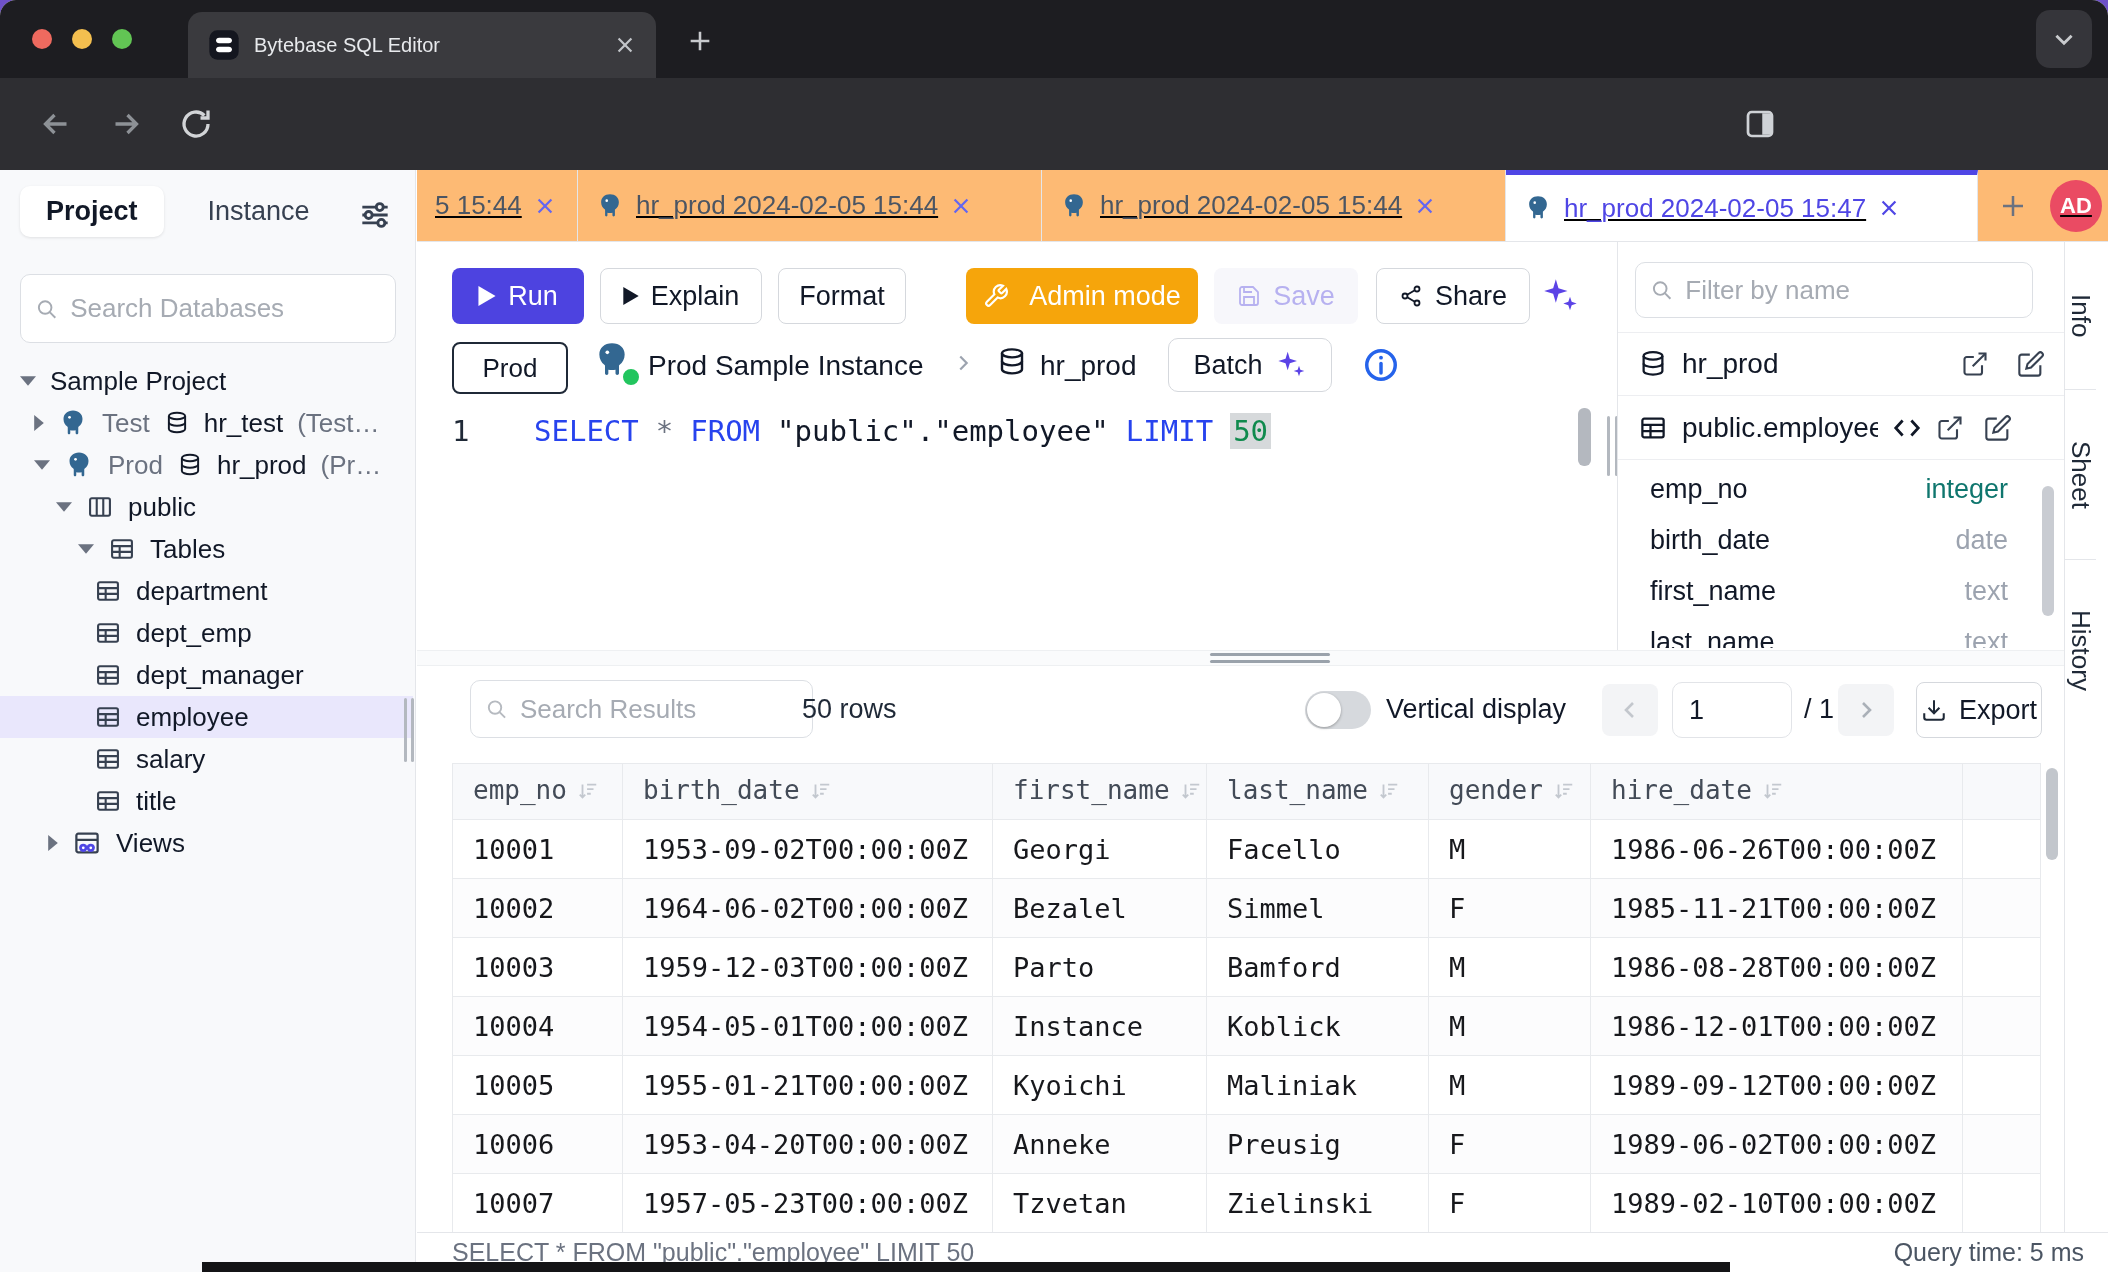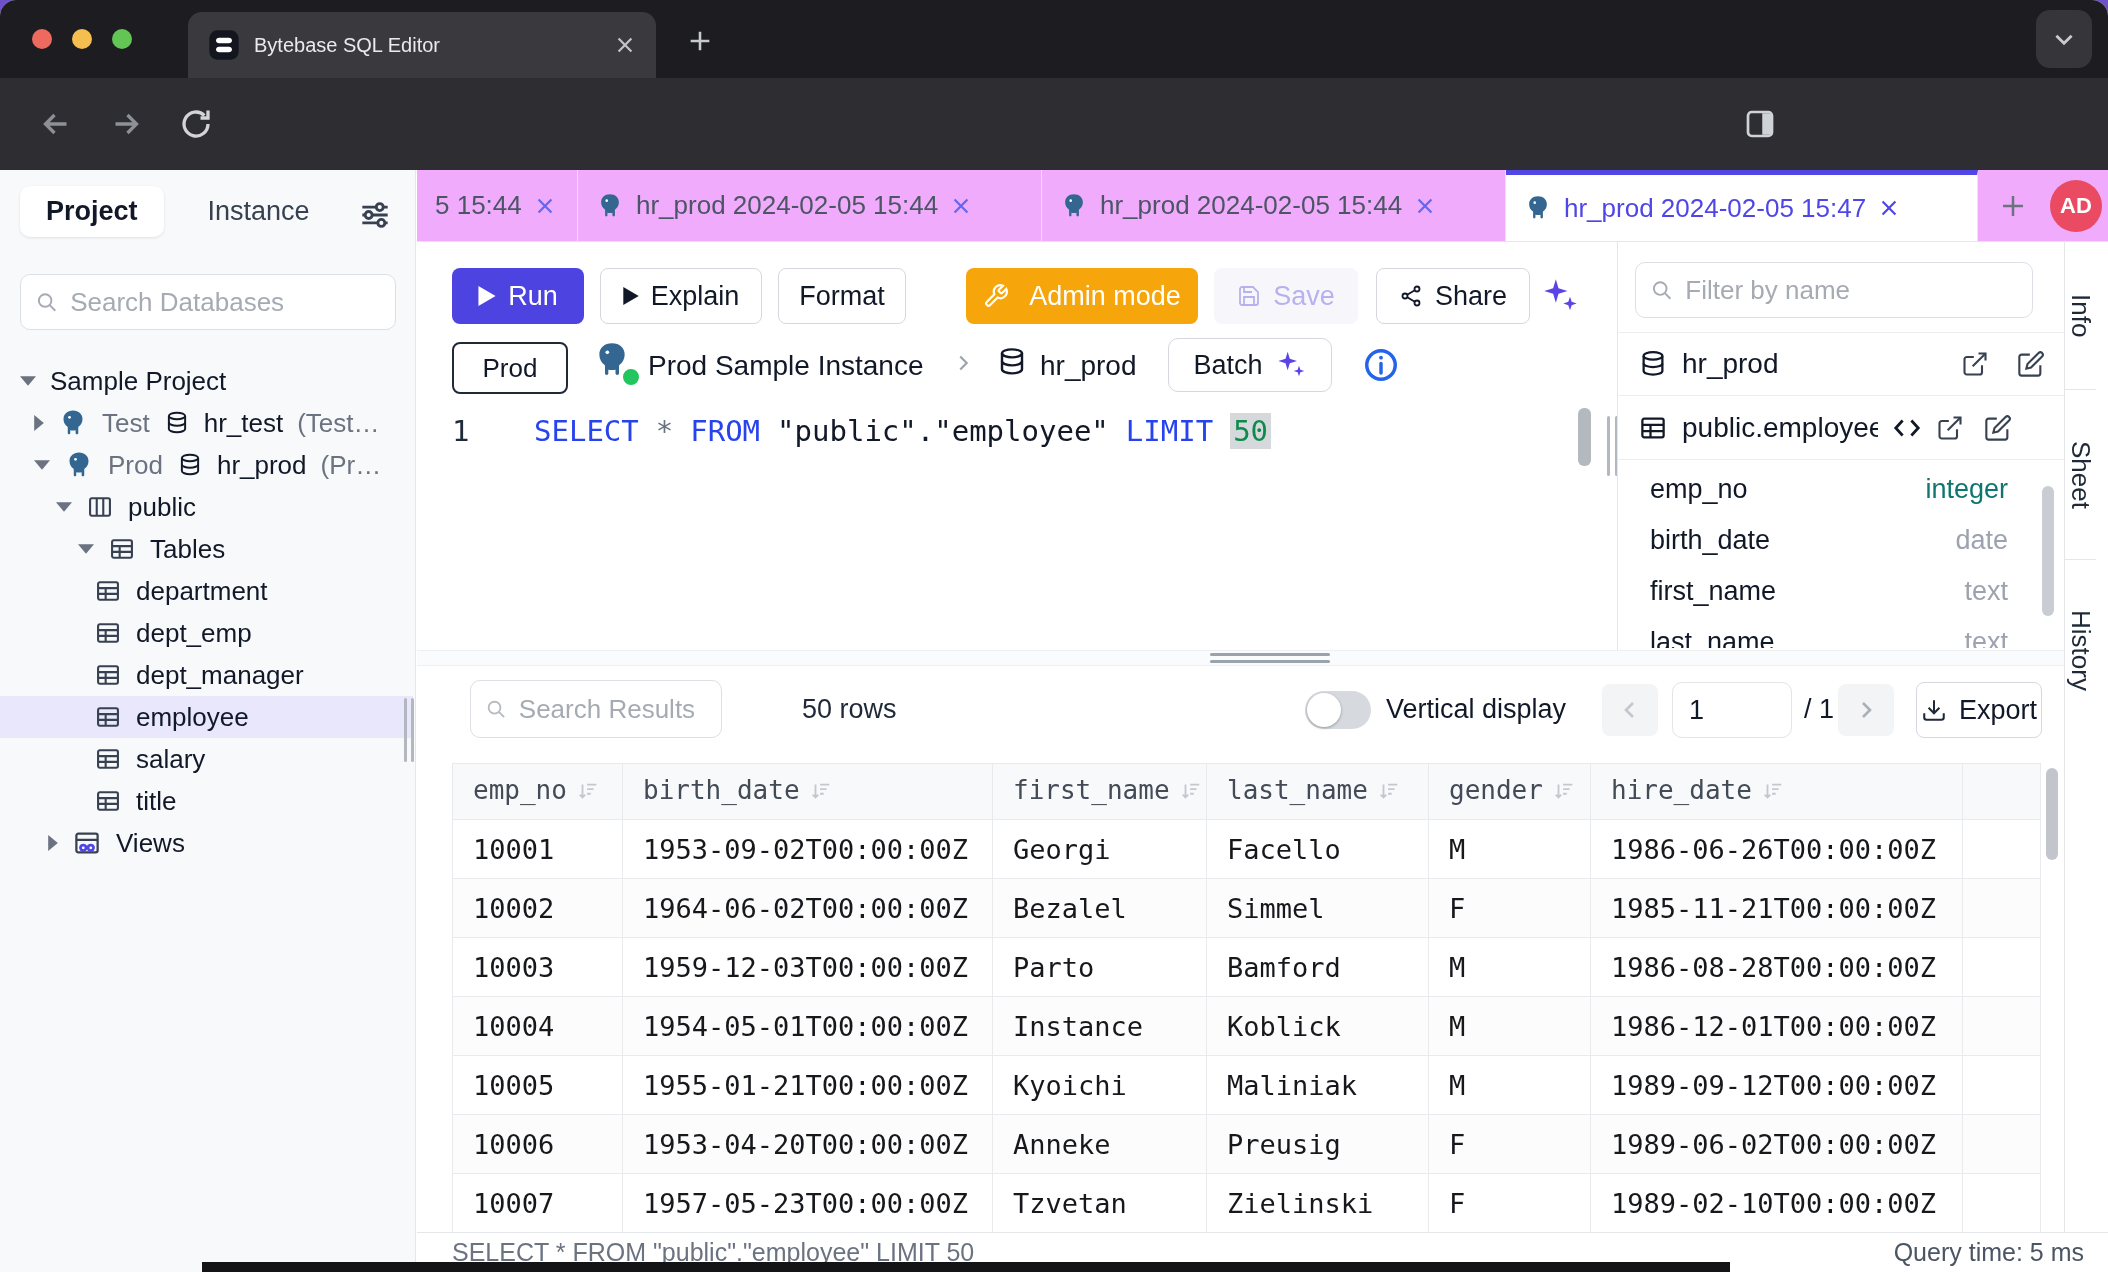--- a/index.html
+++ b/index.html
@@ -30,22 +30,22 @@
   .inputbox{background:#fff;border:1px solid #dcdfe4;border-radius:10px;display:flex;align-items:center;
             padding:0 14px;box-sizing:border-box;gap:10px;}
   .inputbox input{border:none;outline:none;background:transparent;font-family:inherit;font-size:26px;
                   color:#111827;width:100%;}
   .inputbox input::placeholder{color:#a6abb3;}
   .trow{position:absolute;left:0;right:2px;height:42px;display:flex;align-items:center;gap:14px;
         font-size:26px;color:#111827;white-space:nowrap;overflow:hidden;box-sizing:border-box;}
   .trow .dim{color:#6b7280;}
   .trow.sel{background:#e9e7fc;}
   
-  .etabs{left:417px;top:170px;width:1691px;height:72px;background:#f0abfc;border-bottom:1px solid #e4e6ea;
-         box-sizing:border-box;display:flex;}
+  .etabs{left:417px;top:170px;width:1691px;height:72px;background:#fdba74;border-bottom:1px solid #e4e6ea;
+         box-sizing:border-box;display:flex;text-decoration:underline;}
   .etab{display:flex;align-items:center;gap:12px;padding:0 18px;border-right:1px solid #e4e6ea;
         font-size:26px;color:#4b5563;box-sizing:border-box;white-space:nowrap;overflow:hidden;}
   .etab.active{background:#fff;border-top:5px solid #4f46e5;color:#4f46e5;}
   
   .btn{display:flex;align-items:center;justify-content:center;gap:12px;height:56px;border-radius:8px;
        font-size:27px;box-sizing:border-box;}
   .btn.outline{background:#fff;border:1px solid #d5d8dd;color:#111827;}
   .chip{border:2px solid #1f2937;border-radius:8px;font-size:26px;color:#111827;
         display:flex;align-items:center;justify-content:center;}
   
@@ -184,21 +184,21 @@
       </div>
       <span class="abs" style="left:356px;top:26px;">
         <svg width="38" height="38" viewBox="0 0 24 24" fill="none" stroke="#374151" stroke-width="1.8">
             <path d="M4 7h16M4 12h16M4 17h16"></path>
             <circle cx="15" cy="7" r="2.2" fill="#f8f9fb"></circle>
             <circle cx="8" cy="12" r="2.2" fill="#f8f9fb"></circle>
             <circle cx="16" cy="17" r="2.2" fill="#f8f9fb"></circle>
           </svg>
       </span>
 
-      <div class="abs inputbox" style="left:20px;top:104px;width:376px;height:56px;">
+      <div class="abs inputbox" style="left:20px;top:104px;width:376px;height:69px;">
         <svg width="26" height="26" viewBox="0 0 24 24" fill="none" stroke="#a6abb3" stroke-width="2">
             <circle cx="10.5" cy="10.5" r="6.5"></circle>
             <path d="M15.5 15.5L21 21"></path>
           </svg>
         <input type="text" placeholder="Search Databases" style="">
       </div>
 
       <div class="trow" style="top:190px;padding-left:20px;">
         <svg width="16" height="10" viewBox="0 0 10 6">
             <path d="M0 0l5 6 5-6z" fill="#6b7280"></path>
@@ -548,21 +548,21 @@
       <div class="rail-tab" style="height:180px;">
         <span>History</span>
       </div>
     </div>
 
     <div class="abs" style="left:417px;top:480px;width:1647px;height:16px;background:#fafbfc;border-top:1px solid #eef0f2;border-bottom:1px solid #eef0f2;box-sizing:border-box;">
       <div style="position:absolute;left:793px;top:2px;width:120px;height:3px;background:#9aa2ab;border-radius:2px;"></div>
       <div style="position:absolute;left:793px;top:9px;width:120px;height:3px;background:#9aa2ab;border-radius:2px;"></div>
     </div>
 
-    <div class="inputbox abs" style="left:470px;top:510px;width:252px;height:58px;">
+    <div class="inputbox abs" style="left:470px;top:510px;width:343px;height:58px;">
       <svg width="26" height="26" viewBox="0 0 24 24" fill="none" stroke="#b6bac0" stroke-width="2">
           <circle cx="10.5" cy="10.5" r="6.5"></circle>
           <path d="M15.5 15.5L21 21"></path>
         </svg>
       <input type="text" placeholder="Search Results" style="">
     </div>
     <span class="abs" style="left:802px;top:524px;font-size:27px;color:#1f2937;">50 rows</span>
 
     <div class="abs toggle" style="left:1305px;top:521px;">
         <div class="knob"></div>

